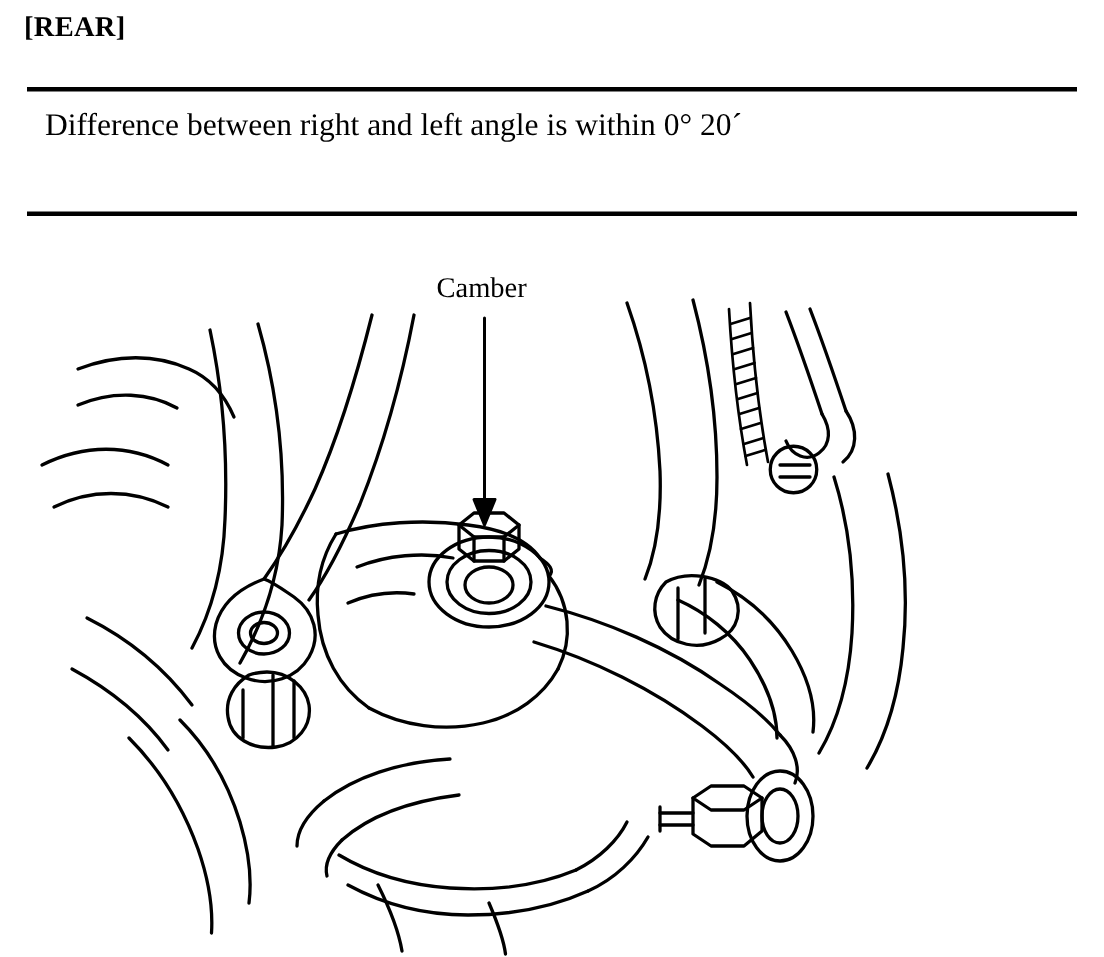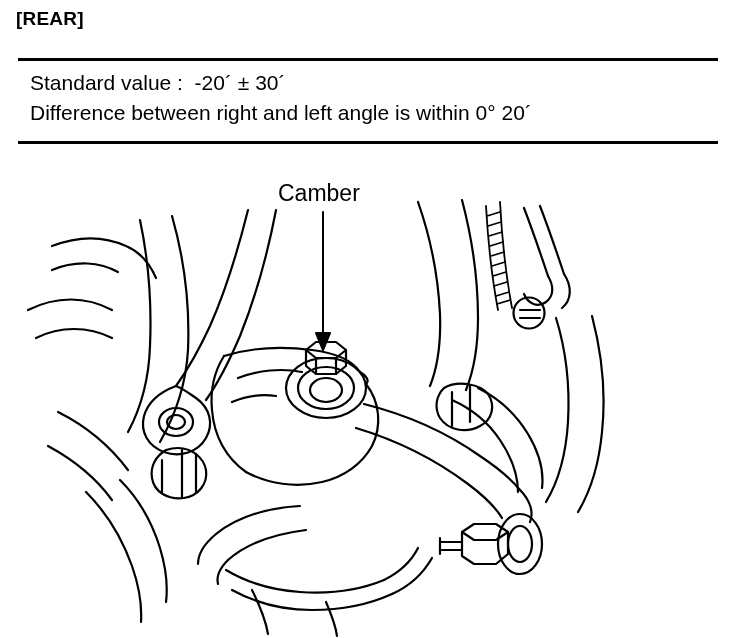--- a/index.html
+++ b/index.html
@@ -12,20 +12,21 @@
     height: 638px;
     font-family: "Liberation Sans", sans-serif;
     color: #000000;
     position: relative;
     overflow: hidden;
   }
   .page {
     position: relative;
     width: 592px;
     height: 638px;
+    font-family: Liberation Serif, serif;
   }
   .section-title {
     position: absolute;
     left: 16px;
     top: 8px;
     font-size: 19px;
     font-weight: bold;
     letter-spacing: 0.2px;
   }
   .rule {
@@ -55,38 +56,37 @@
   }
   .figure {
     position: absolute;
     left: 0;
     top: 150px;
     width: 736px;
     height: 488px;
   }
   .callout-label {
     position: absolute;
-    left: 278px;
+    left: 291px;
     top: 183px;
-    font-size: 23px;
+    font-size: 19px;
     line-height: 20px;
   }
   svg { display: block; }
 </style>
 </head>
 <body>
 
 <div class="page">
 
   <div class="section-title">[REAR]</div>
 
   <div class="rule rule-top"></div>
 
   <div class="spec-block">
-    <div class="spec-line">Standard value :  -20´ ± 30´</div>
     <div class="spec-line">Difference between right and left angle is within 0° 20´</div>
   </div>
 
   <div class="rule rule-bottom"></div>
 
   <div class="callout-label">Camber</div>
 
   <div class="figure">
     <svg width="736" height="488" viewBox="0 0 736 488" xmlns="http://www.w3.org/2000/svg">
       <g fill="none" stroke="#000000" stroke-width="2.2" stroke-linejoin="round" stroke-linecap="round">

